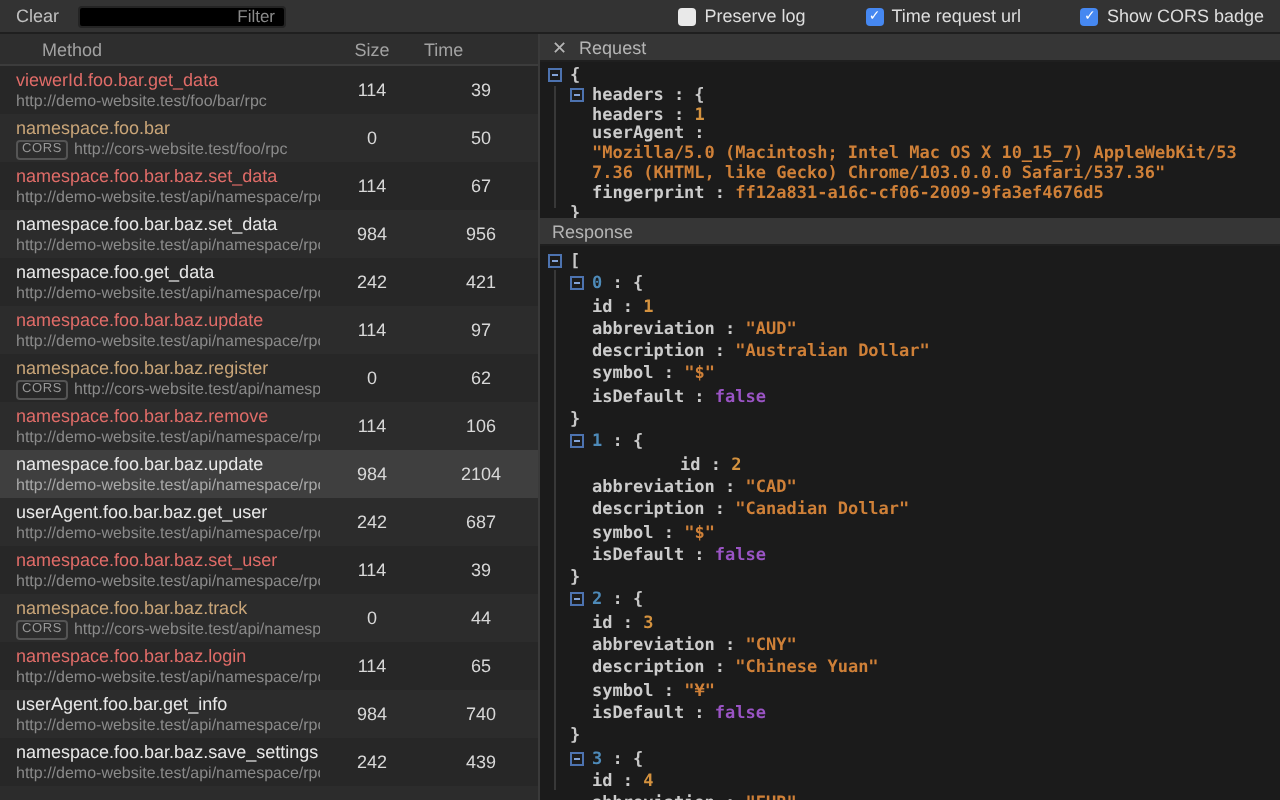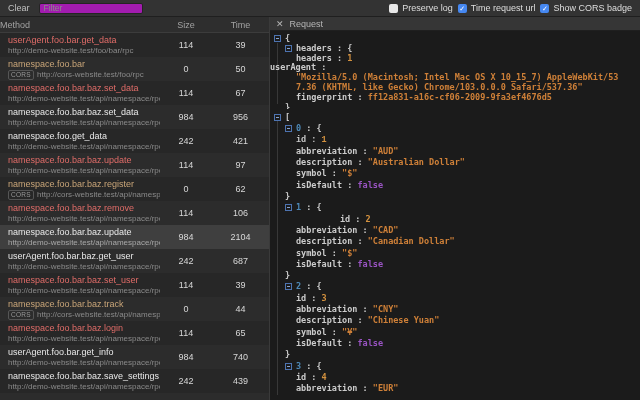--- a/index.html
+++ b/index.html
@@ -9,45 +9,46 @@
     background:#1b1b1b; font-family:"Liberation Sans", sans-serif;
     -webkit-font-smoothing:antialiased; cursor:default;
   }
   
   .topbar {
     height:17px; background:#333333; border-bottom:1px solid #1f1f1f;
     display:flex; align-items:center; padding:0 8px; gap:9px;
   }
   .clear-btn { font-size:9px; color:#c0c0c0; white-space:nowrap; }
   .filter-input {
-    width:104px; height:11px; background:#a21caf; border:1px solid #242424;
+    width:104px; height:11px; background:#000000; border:1px solid #242424;
     border-radius:2px; color:#bbb; font-size:8.5px; padding:0 4px; outline:none;
     font-family:"Liberation Sans", sans-serif;
+    text-align:right;
   }
   .filter-input::placeholder { color:#8a8a8a; }
   .tb-spacer { flex:1; }
-  .checks { display:flex; align-items:center; gap:5px; }
+  .checks { display:flex; align-items:center; gap:30px; }
   .check { display:flex; align-items:center; gap:4px; }
   .cbox {
     width:9px; height:9px; border-radius:2px; background:#e9e9e9;
     display:flex; align-items:center; justify-content:center;
     font-size:7px; color:#fff; line-height:9px;
   }
   .cbox.on { background:#4688f1; }
   .clabel { font-size:9px; color:#dedede; white-space:nowrap; }
   
   .main { display:flex; height:383px; }
   .left { width:270px; border-right:1px solid #3a3a3a; background:#272727; overflow:hidden; }
   .thead {
     height:16px; background:#2e2e2e; border-bottom:1px solid #3c3c3c;
     display:flex; align-items:center; color:#a2a2a2; font-size:9px;
   }
-  .col-method { flex:1; padding-left:0; }
+  .col-method { flex:1; padding-left:21px; }
   .col-size { width:52px; text-align:center; }
-  .col-time { width:57px; text-align:center; }
+  .col-time { width:57px; }
   .rows { overflow:hidden; }
   .row { height:24px; display:flex; align-items:center; background:#272727; }
   .row:nth-child(even) { background:#2c2c2c; }
   .row.selected, .row.selected:nth-child(even) { background:#3f3f3f; }
   .mcell { flex:1; min-width:0; padding-left:8px; overflow:hidden; }
   .mname { font-size:9px; line-height:11px; white-space:nowrap; overflow:hidden; }
   .row.ok .mname { color:#e8e8e8; }
   .row.error .mname { color:#e06c68; }
   .row.cors-warn .mname { color:#c9a578; }
   .murl { display:flex; align-items:center; gap:3px; font-size:8px; line-height:10px;
@@ -121,21 +122,21 @@
 
     <div class="left">
       <div class="thead">
         <span class="col-method">Method</span>
         <span class="col-size">Size</span>
         <span class="col-time">Time</span>
       </div>
       <div class="rows">
           <div class="row error">
             <div class="mcell">
-              <div class="mname">userAgent.foo.bar.get_data</div>
+              <div class="mname">viewerId.foo.bar.get_data</div>
               <div class="murl">
                 <span>http://demo-website.test/foo/bar/rpc</span>
               </div>
             </div>
             <div class="scell">114</div>
             <div class="tcell">39</div>
           </div>
           <div class="row cors-warn">
             <div class="mcell">
               <div class="mname">namespace.foo.bar</div>
@@ -292,30 +293,33 @@
 
     <div class="right">
       <div class="phead">
         <span class="x-icon">✕</span>
         <span class="phead-title">Request</span>
       </div>
       <div class="tree req-tree">
           <div class="tline" style="padding-left: 4px;"><span class="exp"></span><span class="j-p">{</span></div>
           <div class="tline" style="padding-left: 15px;"><span class="exp"></span><span class="j-k">headers</span><span class="j-p"> : {</span></div>
           <div class="tline" style="padding-left: 26px;"><span class="j-k">headers</span><span class="j-p"> : </span><span class="j-n">1</span></div>
-          <div class="tline" style=""><span class="j-k">userAgent</span><span class="j-p"> : </span></div>
+          <div class="tline" style="padding-left: 26px;"><span class="j-k">userAgent</span><span class="j-p"> : </span></div>
           <div class="tline wrap" style="padding-left: 26px;"><span class="j-s">"Mozilla/5.0 (Macintosh; Intel Mac OS X 10_15_7) AppleWebKit/537.36 (KHTML, like Gecko) Chrome/103.0.0.0 Safari/537.36"</span></div>
           <div class="tline" style="padding-left: 26px;"><span class="j-k">fingerprint</span><span class="j-p"> : </span><span class="j-s">ff12a831-a16c-cf06-2009-9fa3ef4676d5</span></div>
           <div class="tline" style="padding-left: 15px;"><span class="j-p">}</span></div>
         </div>
 
+      <div class="phead">
+        <span class="phead-title">Response</span>
+      </div>
       <div class="tree resp-tree">
           <div class="tline" style="padding-left: 4px;"><span class="exp"></span><span class="j-p">[</span></div>
           <div class="tline" style="padding-left: 15px;"><span class="exp"></span><span class="j-x">0</span><span class="j-p"> : {</span></div>
-          <div class="tline" style="padding-left: 26px; font-family: Liberation Mono, monospace;"><span class="j-k">id</span><span class="j-p"> : </span><span class="j-n">1</span></div>
+          <div class="tline" style="padding-left: 26px;"><span class="j-k">id</span><span class="j-p"> : </span><span class="j-n">1</span></div>
           <div class="tline" style="padding-left: 26px;"><span class="j-k">abbreviation</span><span class="j-p"> : </span><span class="j-s">"AUD"</span></div>
           <div class="tline" style="padding-left: 26px;"><span class="j-k">description</span><span class="j-p"> : </span><span class="j-s">"Australian Dollar"</span></div>
           <div class="tline" style="padding-left: 26px;"><span class="j-k">symbol</span><span class="j-p"> : </span><span class="j-s">"$"</span></div>
           <div class="tline" style="padding-left: 26px;"><span class="j-k">isDefault</span><span class="j-p"> : </span><span class="j-b">false</span></div>
           <div class="tline" style="padding-left: 15px;"><span class="j-p">}</span></div>
           <div class="tline" style="padding-left: 15px;"><span class="exp"></span><span class="j-x">1</span><span class="j-p"> : {</span></div>
           <div class="tline" style="padding-left: 26px; margin-left: 44px;"><span class="j-k">id</span><span class="j-p"> : </span><span class="j-n">2</span></div>
           <div class="tline" style="padding-left: 26px;"><span class="j-k">abbreviation</span><span class="j-p"> : </span><span class="j-s">"CAD"</span></div>
           <div class="tline" style="padding-left: 26px;"><span class="j-k">description</span><span class="j-p"> : </span><span class="j-s">"Canadian Dollar"</span></div>
           <div class="tline" style="padding-left: 26px;"><span class="j-k">symbol</span><span class="j-p"> : </span><span class="j-s">"$"</span></div>

